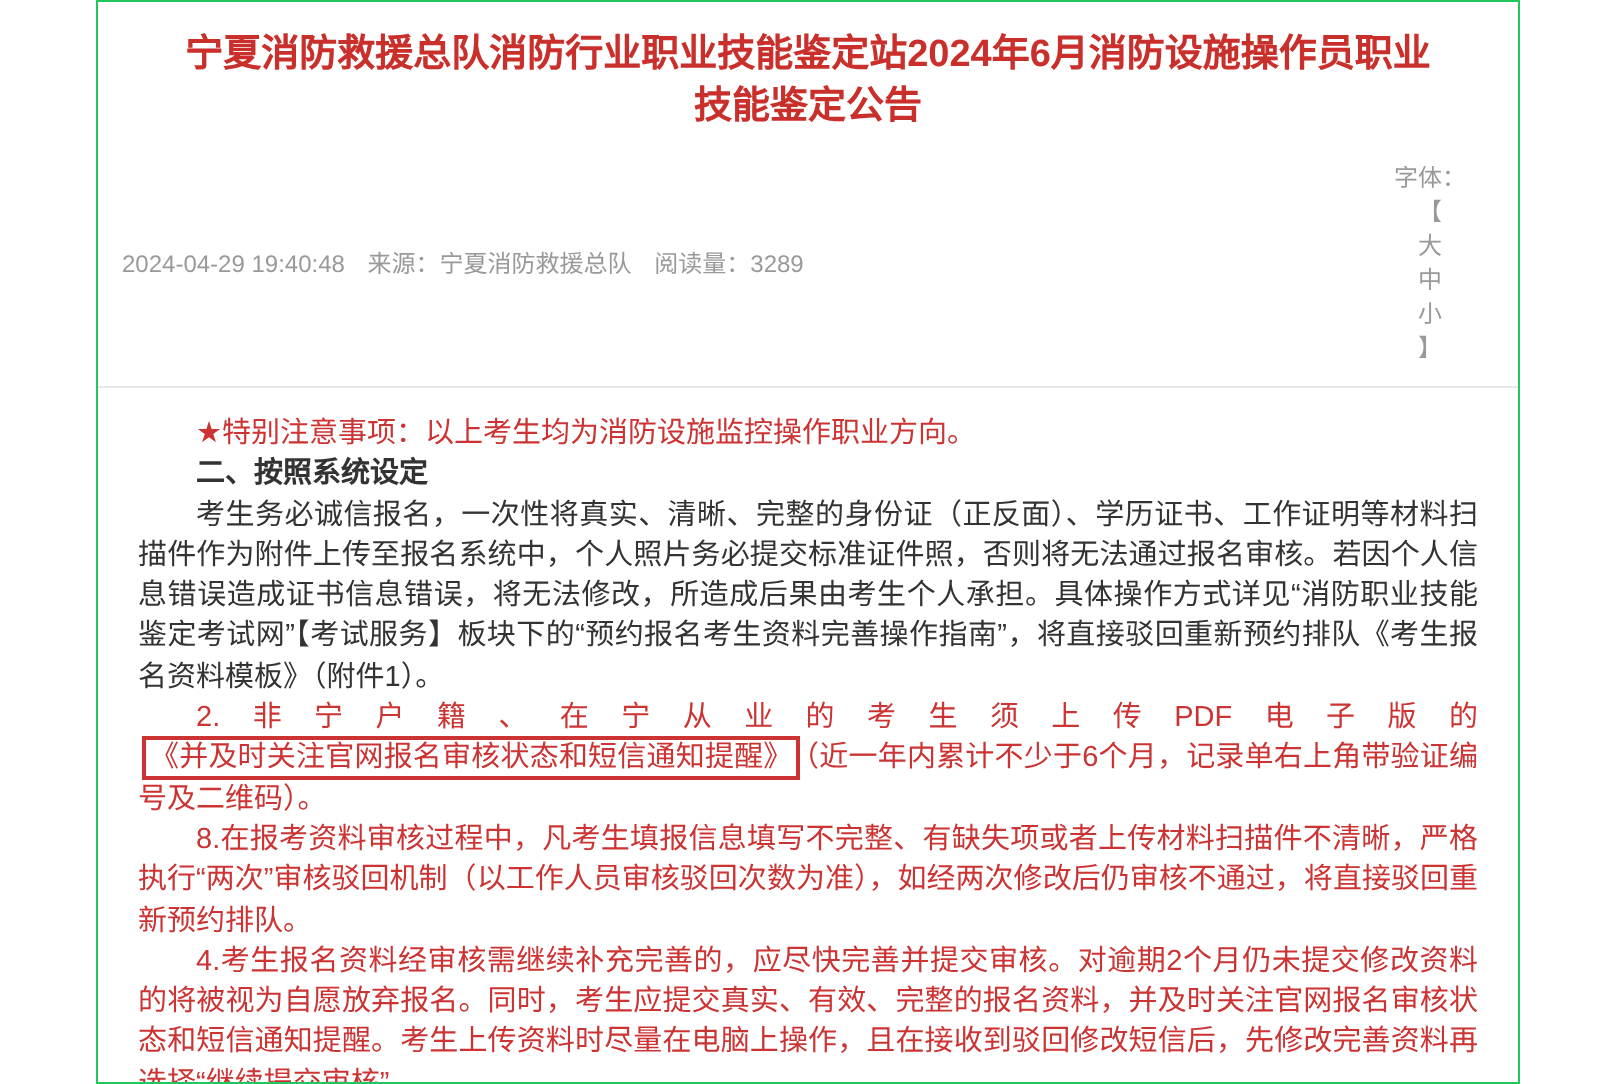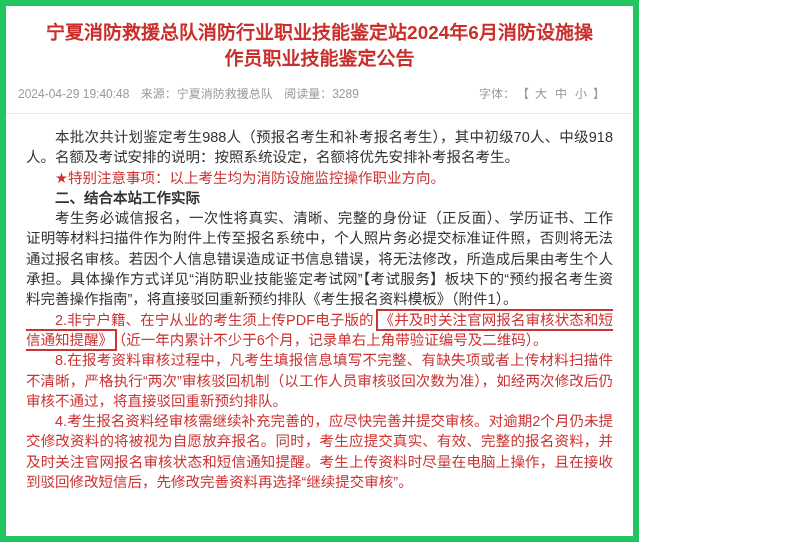--- a/index.html
+++ b/index.html
@@ -1,42 +1,43 @@
 <!DOCTYPE html>
 <html lang="zh-CN" style="--title-red: #c9302c; --notice-red: #cc3333; --body-text: #333333; --meta-gray: #999999;"><head>
 <meta charset="utf-8">
 <style>
   html,body{margin:0;padding:0;background:#fff;}
   .page{
     position:relative;
-    width:639px;height:542px;
+    width:712px;height:542px;
     overflow:hidden;
     background:#fff;
     box-sizing:border-box;
-    border:6px solid #22c55e;
+    border:1px solid #22c55e;
     font-family:"Liberation Sans","DejaVu Sans",sans-serif;
+    margin-left:48px;
   }
   .page-title{
     margin:14px 40px 10px;
     text-align:center;
     font-size:19px;
     line-height:26px;
     font-weight:bold;
     color:var(--title-red,#c9302c);
   }
   .meta-bar{
     display:flex;
     justify-content:space-between;
     align-items:center;
     padding:2px 26px 12px 12px;
     font-size:12px;
     color:var(--meta-gray,#999999);
   }
   .meta-left span{margin-right:8px;}
-  .meta-right{display:flex;align-items:center;}
+  .meta-right{display:flex;align-items:center;flex-direction:column;}
   .meta-right .fs-btn{
     margin:0 4px;
     color:var(--meta-gray,#999999);
     text-decoration:none;
     cursor:pointer;
   }
   .meta-right .bracket{margin:0 2px;}
   .divider{
     height:0;
     border:none;
@@ -79,23 +80,22 @@
       <a class="fs-btn">大</a>
       <a class="fs-btn">中</a>
       <a class="fs-btn">小</a>
       <span class="bracket">】</span>
     </div>
   </div>
 
   <hr class="divider">
 
   <div class="article">
-    <p class="para">本批次共计划鉴定考生988人（预报名考生和补考报名考生），其中初级70人、中级918人。名额及考试安排的说明：按照系统设定，名额将优先安排补考报名考生。</p>
     <p class="para red">★特别注意事项：以上考生均为消防设施监控操作职业方向。</p>
-    <p class="para bold">二、结合本站工作实际</p>
+    <p class="para bold">二、按照系统设定</p>
     <p class="para">考生务必诚信报名，一次性将真实、清晰、完整的身份证（正反面）、学历证书、工作证明等材料扫描件作为附件上传至报名系统中，个人照片务必提交标准证件照，否则将无法通过报名审核。若因个人信息错误造成证书信息错误，将无法修改，所造成后果由考生个人承担。具体操作方式详见“消防职业技能鉴定考试网”【考试服务】板块下的“预约报名考生资料完善操作指南”，将直接驳回重新预约排队《考生报名资料模板》（附件1）。</p>
     <p class="para red"><span>2.非宁户籍、在宁从业的考生须上传PDF电子版的</span><span class="boxed">《并及时关注官网报名审核状态和短信通知提醒》</span><span>（近一年内累计不少于6个月，记录单右上角带验证编号及二维码）。</span></p>
     <p class="para red">8.在报考资料审核过程中，凡考生填报信息填写不完整、有缺失项或者上传材料扫描件不清晰，严格执行“两次”审核驳回机制（以工作人员审核驳回次数为准），如经两次修改后仍审核不通过，将直接驳回重新预约排队。</p>
     <p class="para red">4.考生报名资料经审核需继续补充完善的，应尽快完善并提交审核。对逾期2个月仍未提交修改资料的将被视为自愿放弃报名。同时，考生应提交真实、有效、完整的报名资料，并及时关注官网报名审核状态和短信通知提醒。考生上传资料时尽量在电脑上操作，且在接收到驳回修改短信后，先修改完善资料再选择“继续提交审核”。</p>
 
   </div>
 
 </div>
 
 </body></html>

